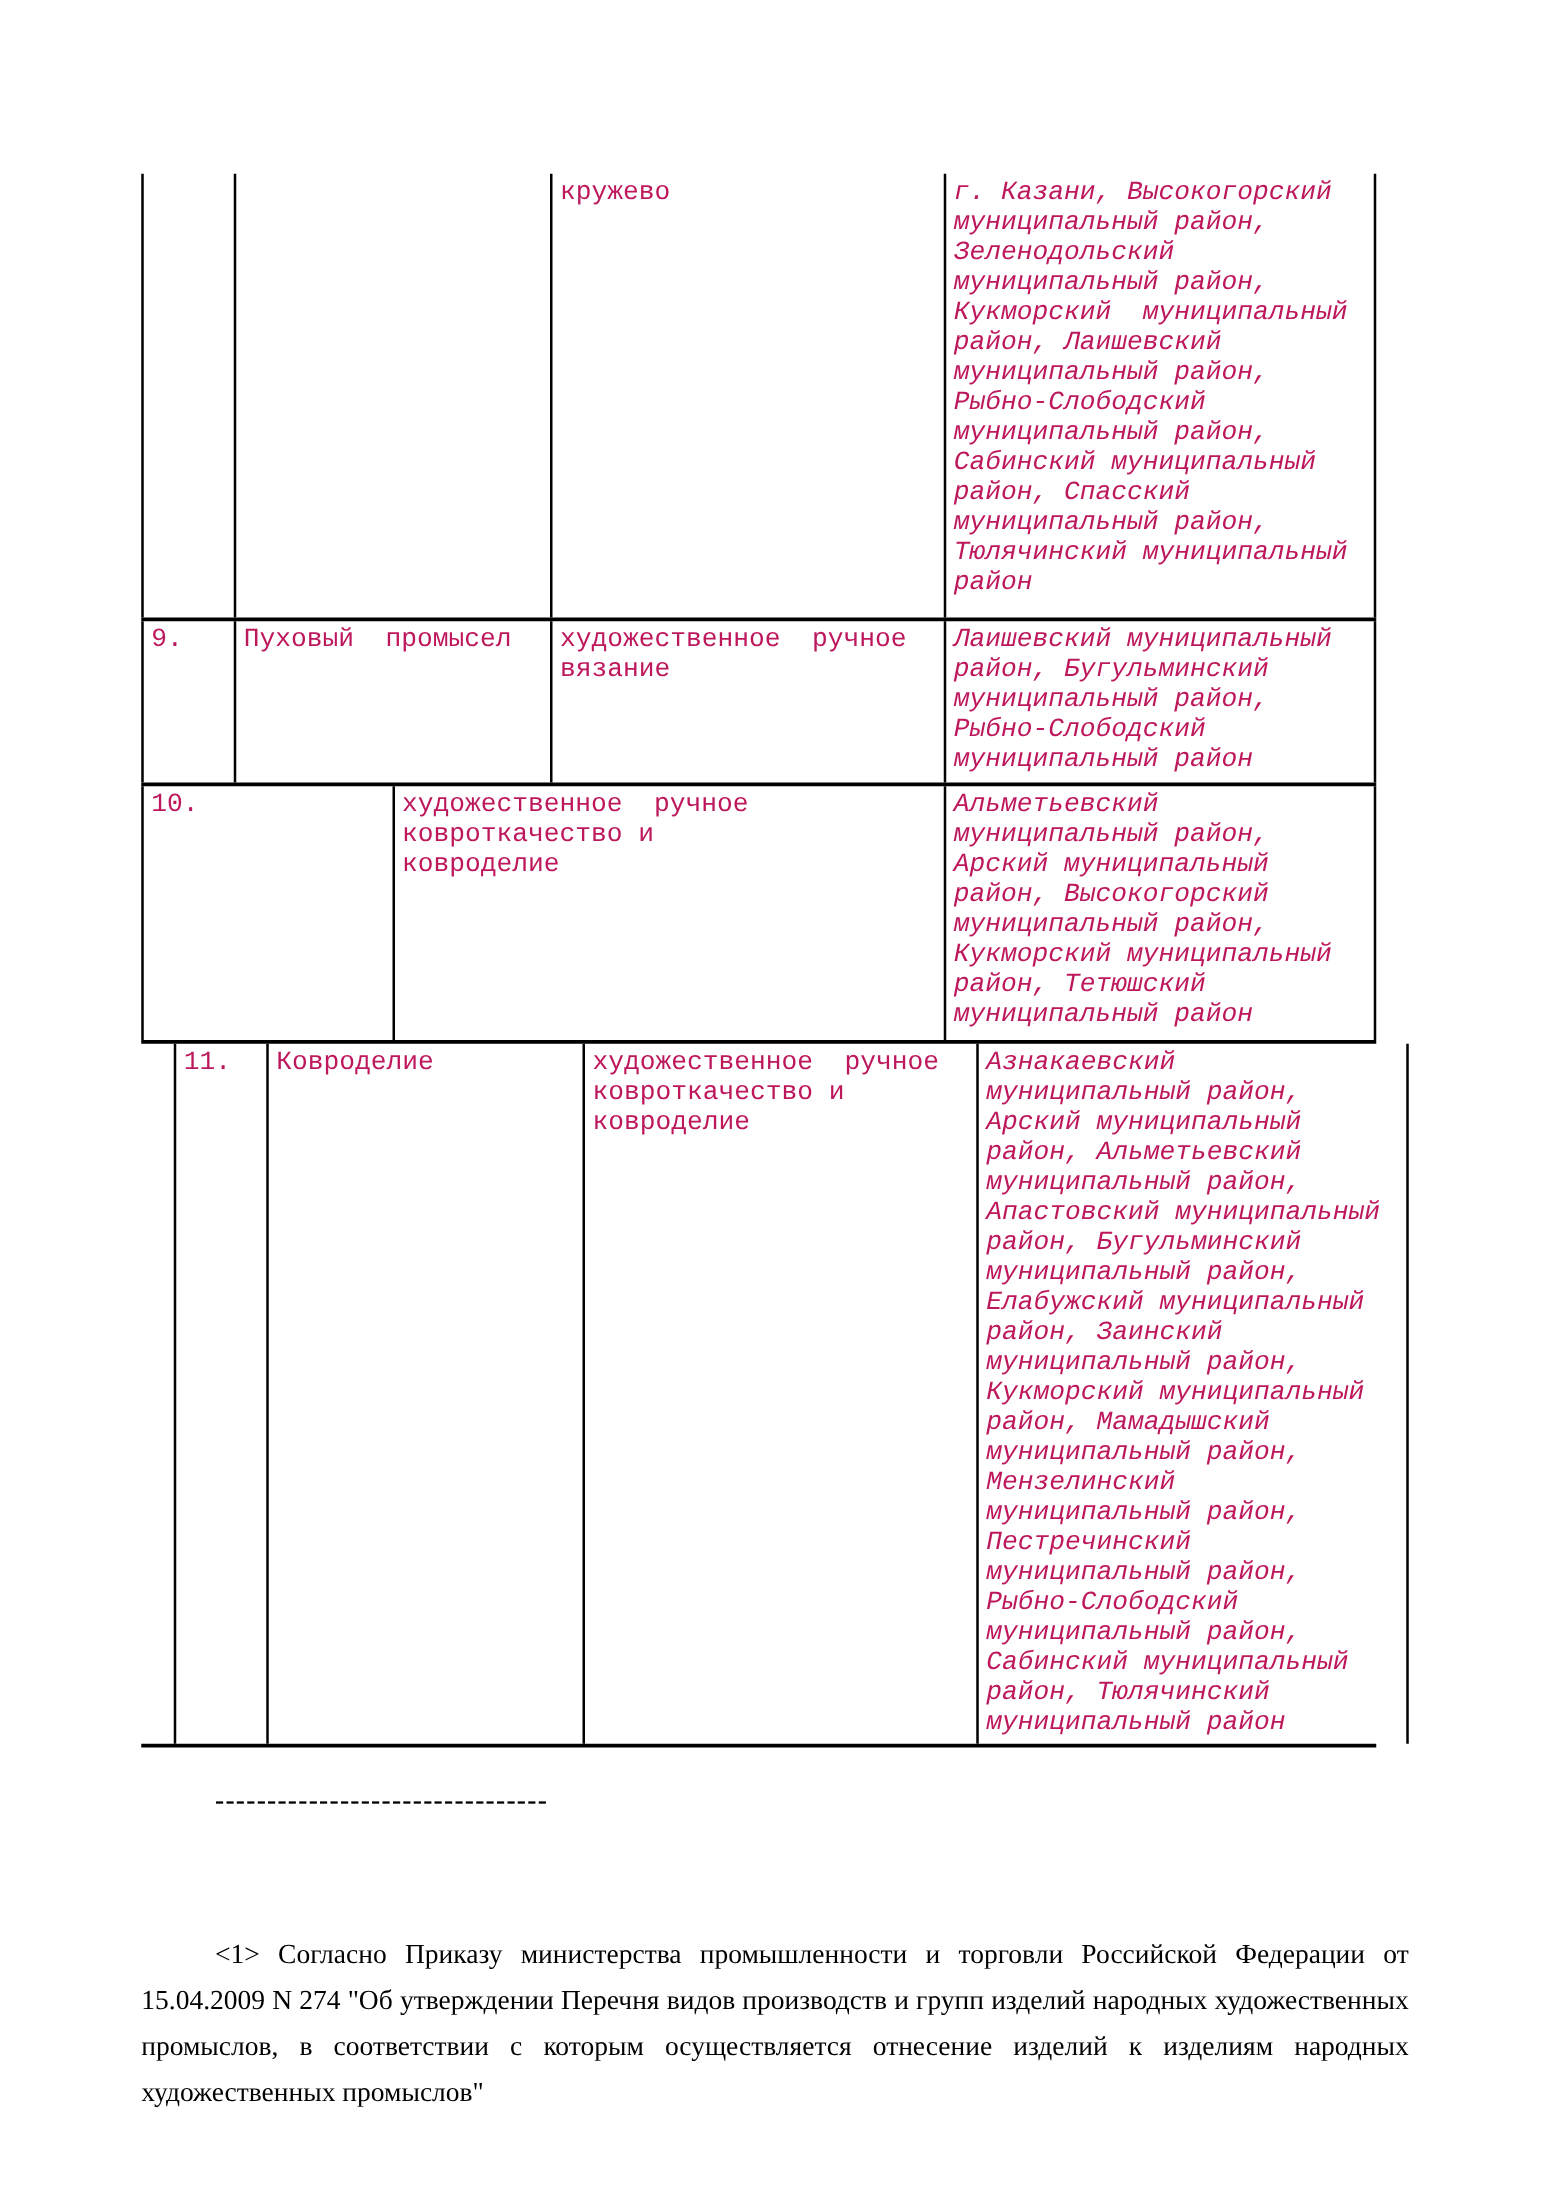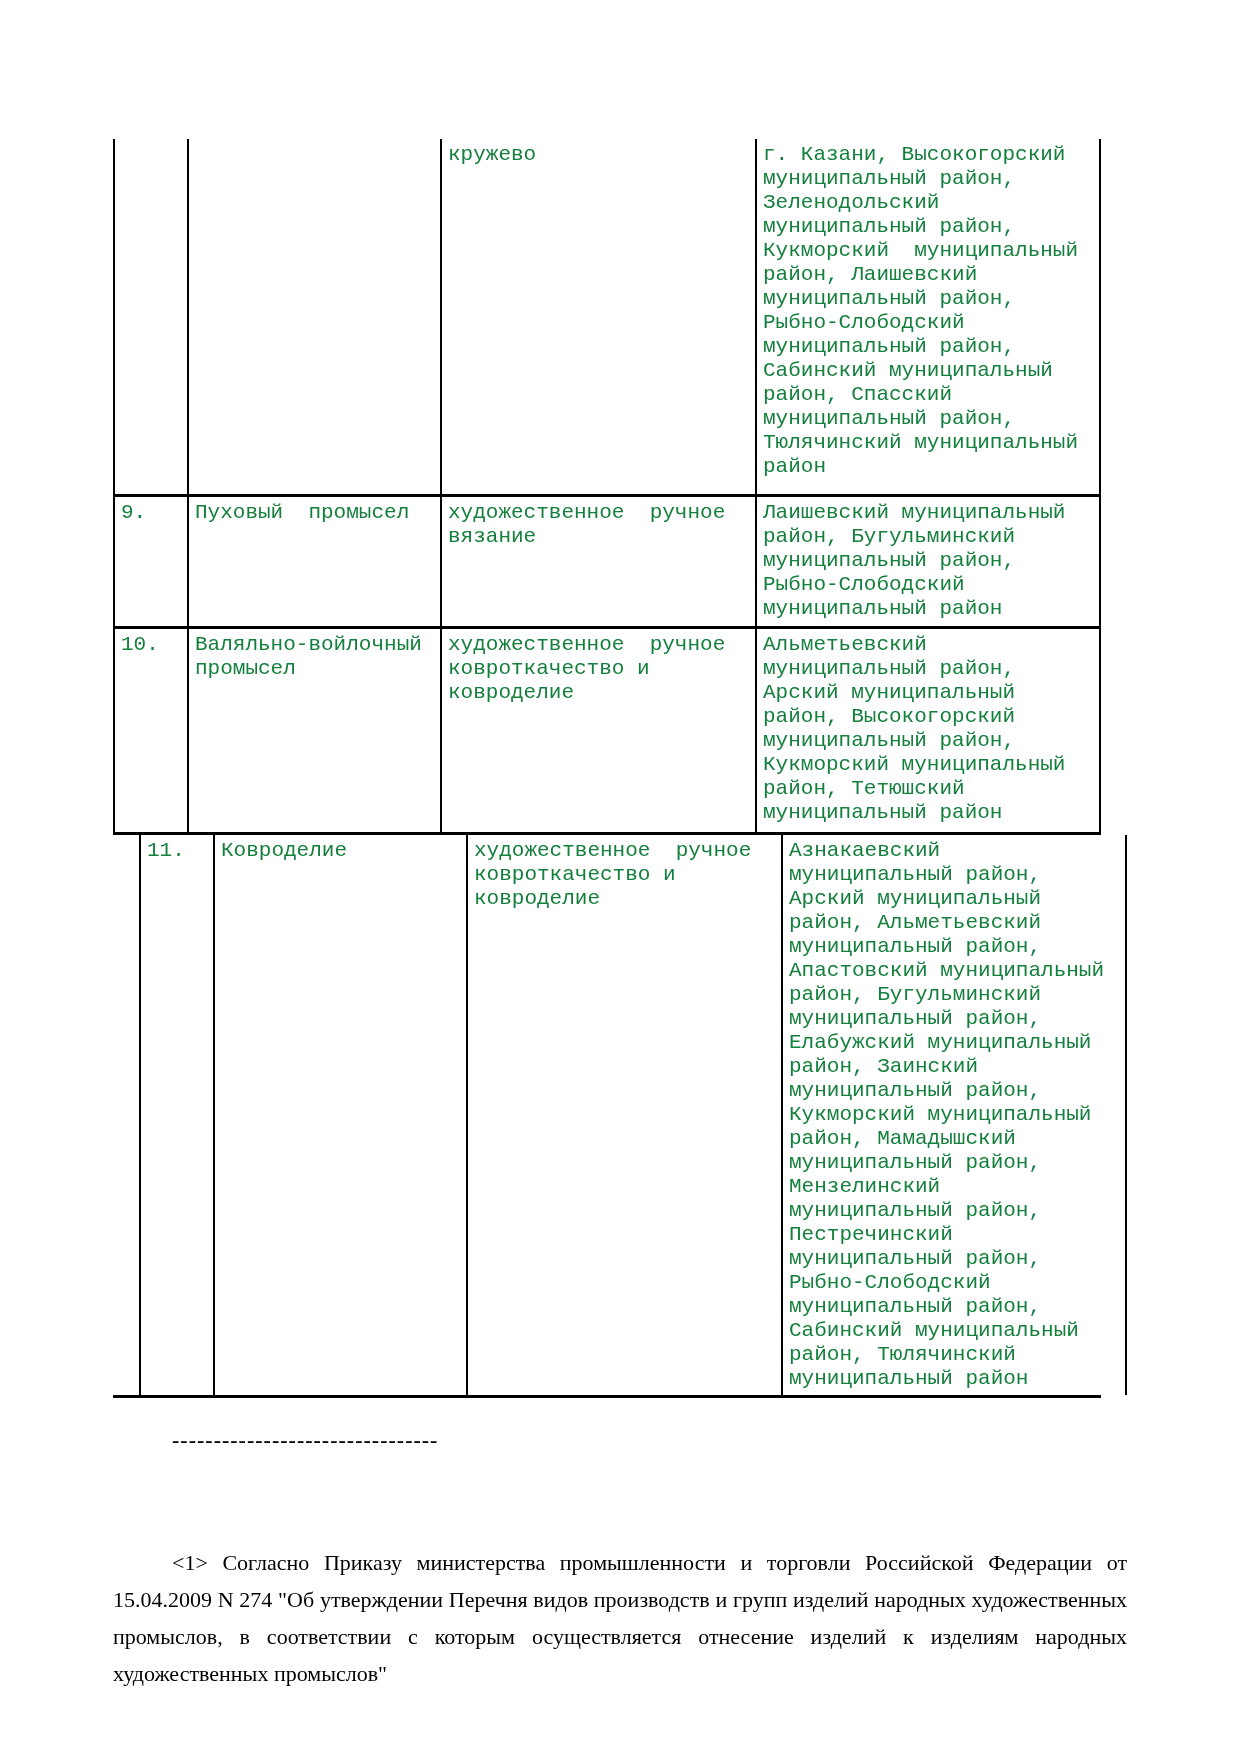--- a/index.html
+++ b/index.html
@@ -25,23 +25,23 @@
   .tbl { border-bottom: 3px solid #000; }
   .tcell {
     box-sizing: border-box;
     border-left: 2px solid #000;
     padding: 4px 6px;
     font-family: "Liberation Mono", monospace;
     font-size: 21px;
     line-height: 24px;
     white-space: pre;
     overflow: hidden;
-    color: #15803d;
+    color: #be185d;
   }
-  .tcell.last { border-right: 2px solid #000; }
+  .tcell.last { border-right: 2px solid #000; font-style: italic; }
   .c1 { width: 74px;  flex: 0 0 74px; }
   .c2 { width: 253px; flex: 0 0 253px; }
   .c3 { width: 315px; flex: 0 0 315px; }
   .c4 { width: 346px; flex: 0 0 346px; }
   .r0 { min-height: 355px; }
   .r1 { min-height: 129px; }
   .r2 { min-height: 203px; justify-content: space-between; }
   .r3 { min-height: 560px; padding-left: 26px; }
 
   
@@ -103,22 +103,20 @@
 вязание</div>
       <div class="tcell c4 last">Лаишевский муниципальный
 район, Бугульминский
 муниципальный район,
 Рыбно-Слободский
 муниципальный район</div>
     </div>
 
     <div class="trow r2">
       <div class="tcell c1">10.</div>
-      <div class="tcell c2">Валяльно-войлочный
-промысел</div>
       <div class="tcell c3">художественное  ручное
 ковроткачество и
 ковроделие</div>
       <div class="tcell c4 last">Альметьевский
 муниципальный район,
 Арский муниципальный
 район, Высокогорский
 муниципальный район,
 Кукморский муниципальный
 район, Тетюшский

